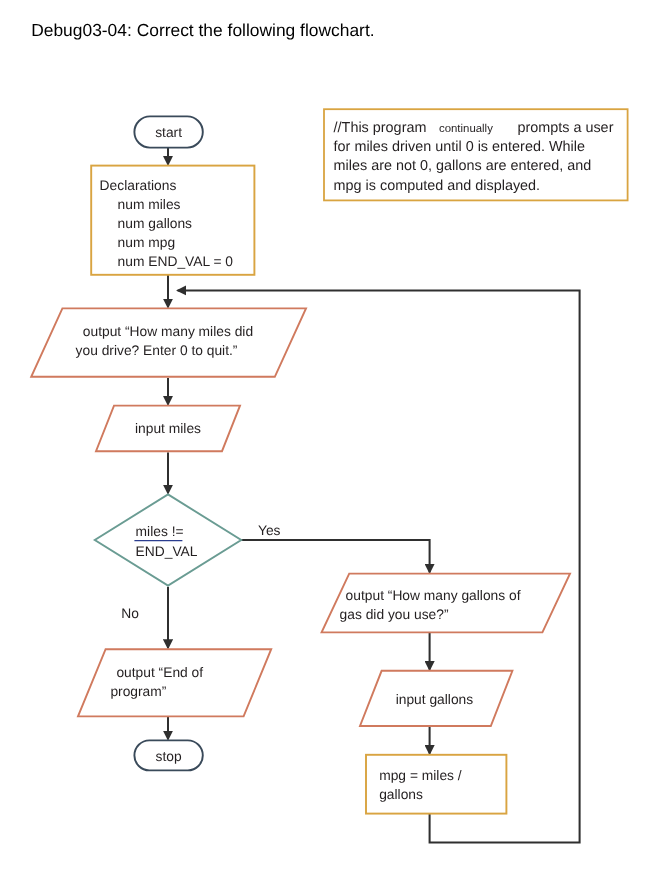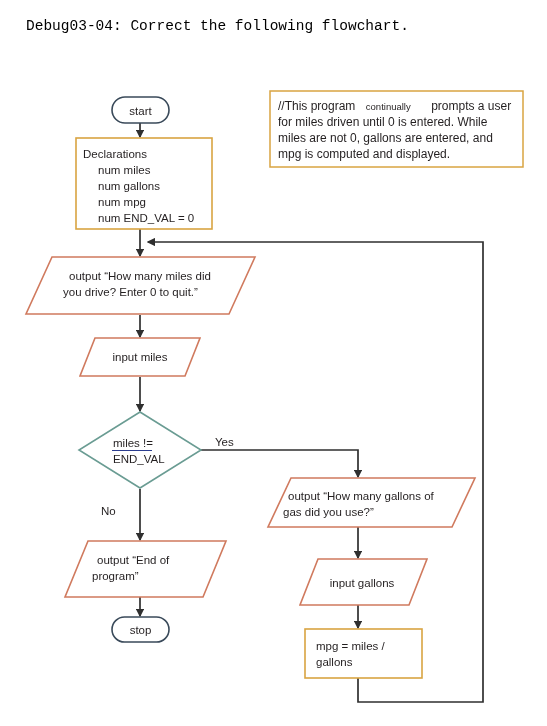--- a/index.html
+++ b/index.html
@@ -11,21 +11,21 @@
     width: 547px;
     height: 726px;
     position: relative;
     overflow: hidden;
     font-family: "Liberation Sans", sans-serif;
   }
   #page-title {
     position: absolute;
     left: 26px;
     top: 18px;
-    font-family: Liberation Mono, monospace;
+    font-family: Liberation Sans, sans-serif;
     font-size: 14.5px;
     color: #000000;
     white-space: nowrap;
   }
   #flowchart {
     position: absolute;
     left: 0;
     top: 0;
     width: 547px;
     height: 726px;

